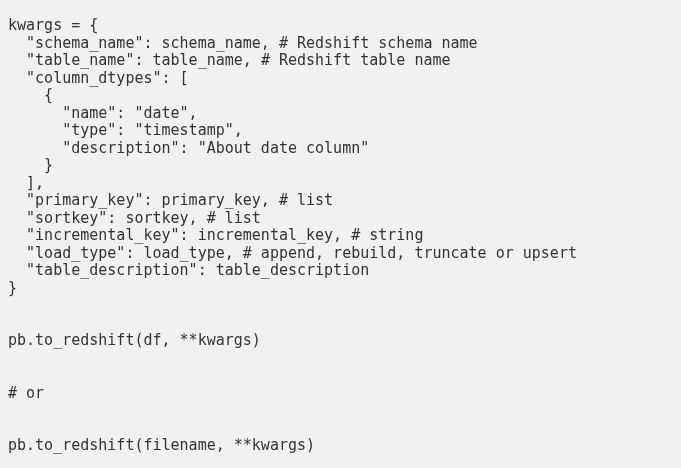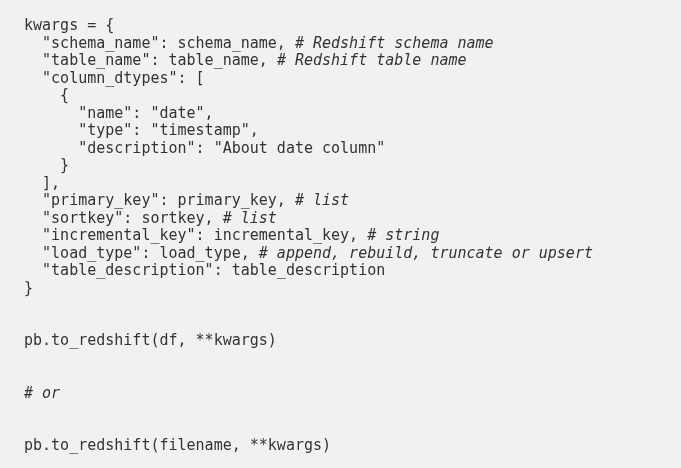--- a/index.html
+++ b/index.html
@@ -10,35 +10,34 @@
     width: 681px;
     height: 468px;
     overflow: hidden;
     background: #f1f1f1;
   }
   .code-block {
     box-sizing: border-box;
     width: 681px;
     height: 468px;
     margin: 0;
-    padding: 17px 24px;
+    padding: 17px 8px;
     background: #f1f1f1;
     font-family: "DejaVu Sans Mono", "Liberation Mono", monospace;
     font-size: 15px;
     line-height: 17.5px;
     color: #333333;
     overflow: hidden;
   }
   .code-line {
     white-space: pre;
     height: 17.5px;
   }
   .tok-code {
     font-style: normal;
   }
   .tok-comment {
-    font-style: italic;
   }
 </style>
 </head>
 <body style="background: rgb(241, 241, 241);">
 
 <pre class="code-block" id="code-block" style="color: rgb(51, 51, 51);"><div class="code-line"><span class="tok-code">kwargs = {</span></div><div class="code-line"><span class="tok-code">  "schema_name": schema_name, </span><span class="tok-comment" style="color: rgb(51, 51, 51);"># Redshift schema name</span></div><div class="code-line"><span class="tok-code">  "table_name": table_name, </span><span class="tok-comment" style="color: rgb(51, 51, 51);"># Redshift table name</span></div><div class="code-line"><span class="tok-code">  "column_dtypes": [</span></div><div class="code-line"><span class="tok-code">    {</span></div><div class="code-line"><span class="tok-code">      "name": "date",</span></div><div class="code-line"><span class="tok-code">      "type": "timestamp",</span></div><div class="code-line"><span class="tok-code">      "description": "About date column"</span></div><div class="code-line"><span class="tok-code">    }</span></div><div class="code-line"><span class="tok-code">  ],</span></div><div class="code-line"><span class="tok-code">  "primary_key": primary_key, </span><span class="tok-comment" style="color: rgb(51, 51, 51);"># list</span></div><div class="code-line"><span class="tok-code">  "sortkey": sortkey, </span><span class="tok-comment" style="color: rgb(51, 51, 51);"># list</span></div><div class="code-line"><span class="tok-code">  "incremental_key": incremental_key, </span><span class="tok-comment" style="color: rgb(51, 51, 51);"># string</span></div><div class="code-line"><span class="tok-code">  "load_type": load_type, </span><span class="tok-comment" style="color: rgb(51, 51, 51);"># append, rebuild, truncate or upsert</span></div><div class="code-line"><span class="tok-code">  "table_description": table_description</span></div><div class="code-line"><span class="tok-code">}</span></div><div class="code-line"> </div><div class="code-line"> </div><div class="code-line"><span class="tok-code">pb.to_redshift(df, **kwargs)</span></div><div class="code-line"> </div><div class="code-line"> </div><div class="code-line"><span class="tok-comment" style="color: rgb(51, 51, 51);"># or</span></div><div class="code-line"> </div><div class="code-line"> </div><div class="code-line"><span class="tok-code">pb.to_redshift(filename, **kwargs)</span></div></pre>
 
 </body></html>

